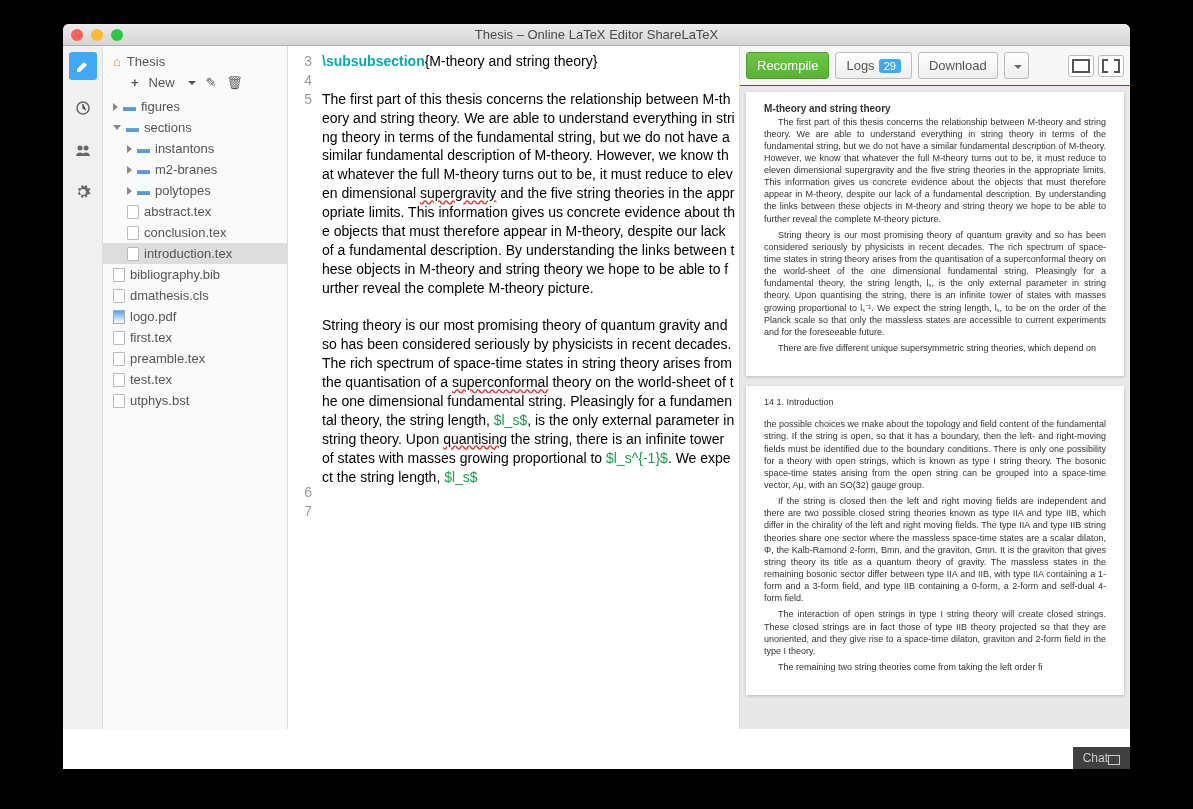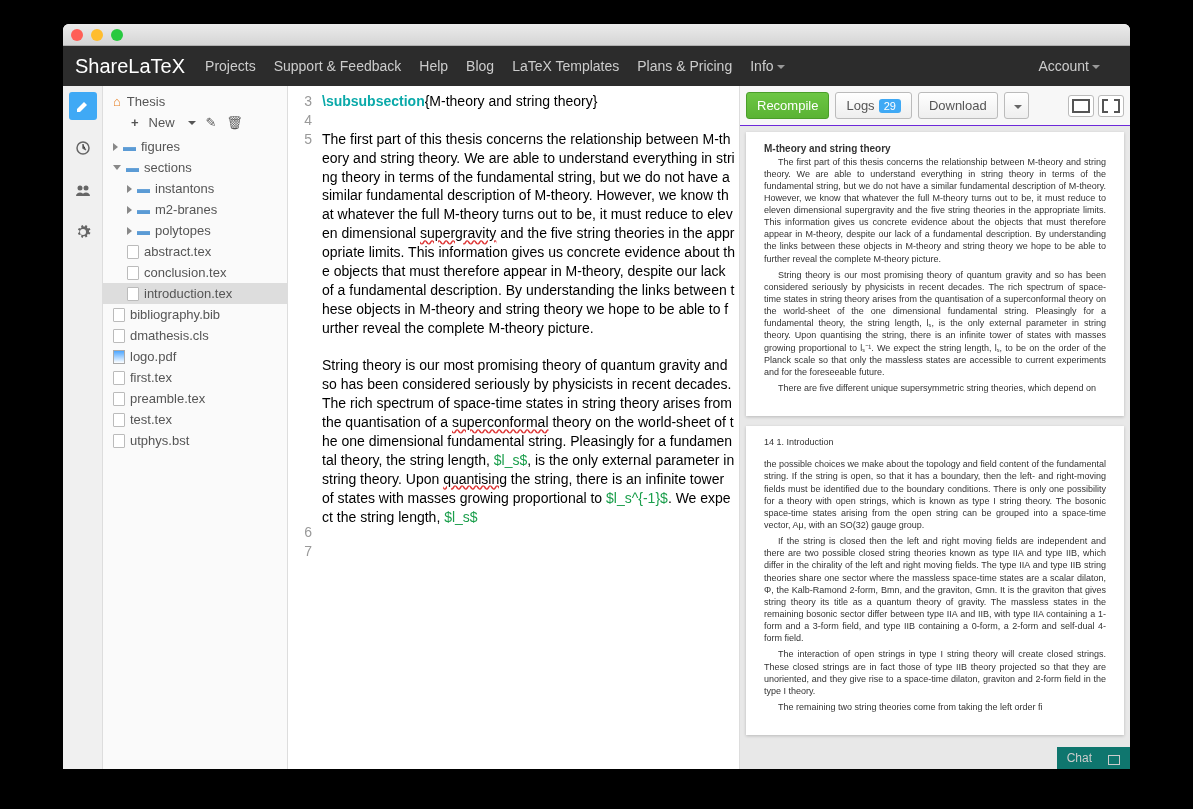--- a/index.html
+++ b/index.html
@@ -46,48 +46,37 @@
 .vbtns{margin-left:auto;display:flex;gap:4px;}
 .vb{width:26px;height:22px;border:1px solid #bbb;border-radius:3px;background:#fff;display:flex;cursor:pointer;}
 .vb .h{flex:1;border:2px solid #555;margin:3px;}
 .vb.split .h{border-right:none;} .vb.split .h:last-child{border-right:2px solid #555;border-left:none;}
 .pdfview{flex:1;overflow:auto;padding:6px;background:#e8e8e8;}
 .page{background:#fff;margin-bottom:10px;padding:10px 18px 18px;font-family:"Times New Roman",serif;font-size:9px;line-height:1.35;color:#333;box-shadow:0 1px 3px rgba(0,0,0,.2);}
 .page .sect{font-weight:bold;font-size:10px;}
 .page p{text-indent:14px;text-align:justify;margin-bottom:4px;}
 .page .pn{text-align:center;margin-top:10px;font-size:9px;}
 .page .hd{font-size:9px;margin-bottom:10px;}
-.chatbar{position:absolute;right:0;bottom:0;background:#0f766e;color:#ccc;font-size:12px;padding:4px 10px;display:flex;align-items:flex-end;gap:16px;cursor:pointer;}
+.chatbar{position:absolute;right:0;bottom:0;background:#404040;color:#ccc;font-size:12px;padding:4px 10px;display:flex;align-items:flex-end;gap:0;cursor:pointer;}
 .chatbar .sq{width:12px;height:10px;border:1px solid #ccc;}
 svg{display:block;}
 </style>
 </head>
 <body>
 
 <div class="window">
   <div class="titlebar">
     <div class="traffic">
       <div class="tl r"></div>
       <div class="tl y"></div>
       <div class="tl g"></div>
     </div>
+    <div class="wtitle">Thesis – Online LaTeX Editor ShareLaTeX</div>
   </div>
 
-  <div class="menubar">
-    <div class="brand">ShareLaTeX</div>
-    <a>Projects</a>
-    <a>Support &amp; Feedback</a>
-    <a>Help</a>
-    <a>Blog</a>
-    <a>LaTeX Templates</a>
-    <a>Plans &amp; Pricing</a>
-    <a><span>Info</span><span class="caret"></span></a>
-    <div class="spacer"></div>
-    <a><span>Account</span><span class="caret"></span></a>
-  </div>
 
   <div class="body">
     <div class="rail">
       <div class="ic active">
           <svg width="16" height="16" viewBox="0 0 16 16">
             <path fill="currentColor" d="M2 11l7-7 3 3-7 7H2v-3z"></path>
           </svg>
         </div>
       <div class="ic">
           <svg width="16" height="16" viewBox="0 0 16 16">

